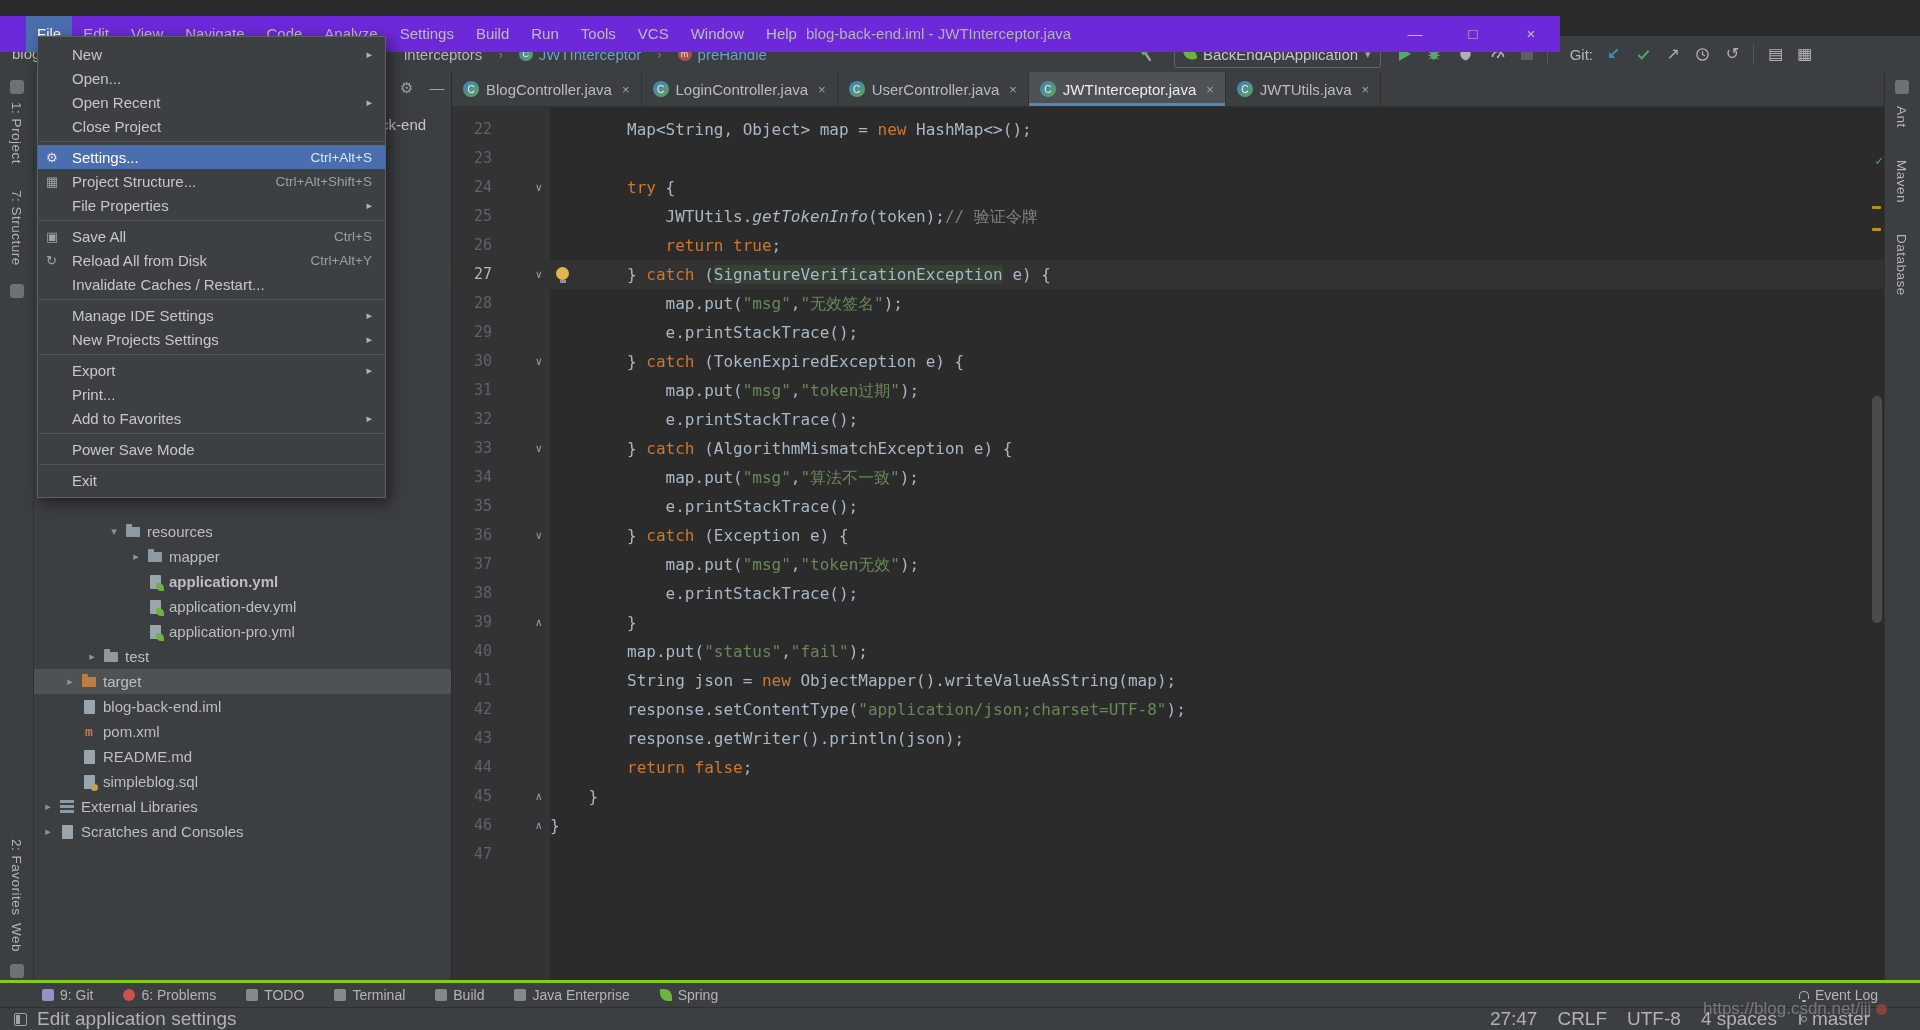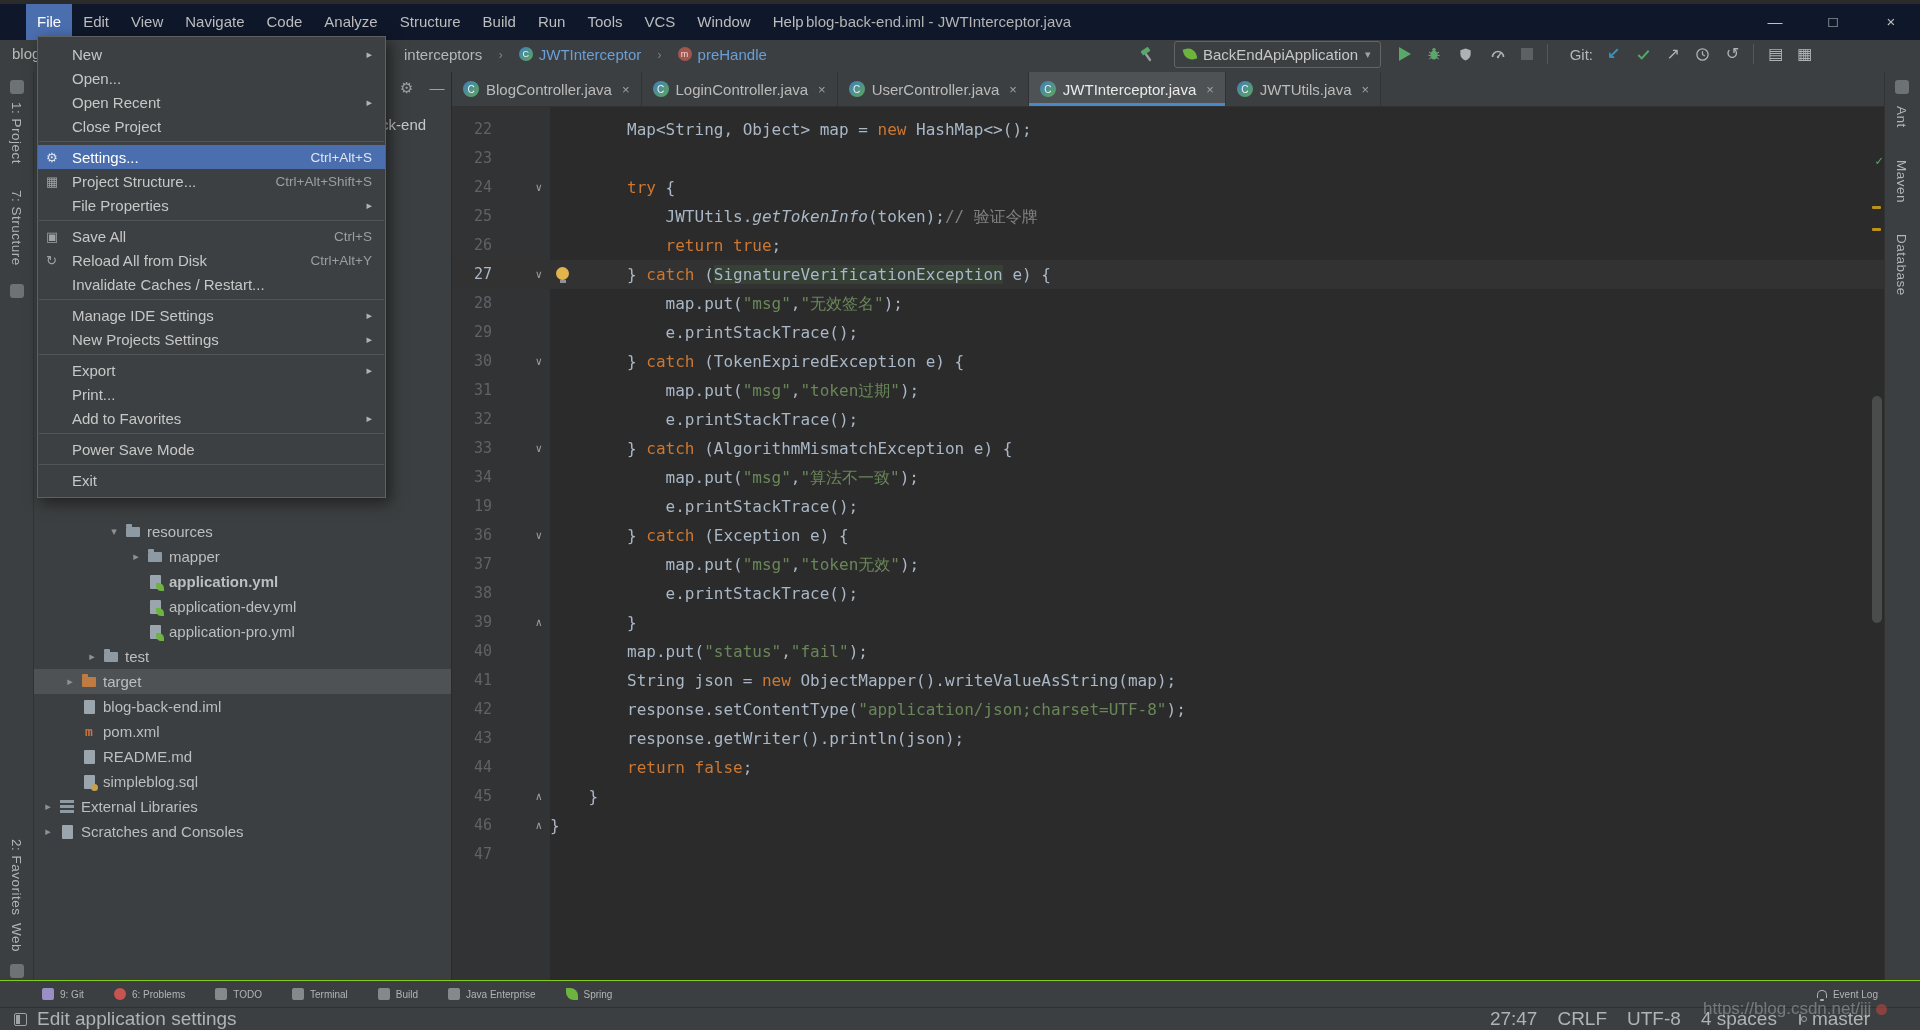--- a/index.html
+++ b/index.html
@@ -1,20 +1,20 @@
 <!DOCTYPE html>
 <html><head>
 <meta charset="utf-8">
 <style>
   *{margin:0;padding:0;box-sizing:border-box}
   html,body{width:1920px;height:1030px;overflow:hidden}
   body{background:#2b2b2b;font-family:"Liberation Sans","DejaVu Sans",sans-serif;color:#bbbbbb;font-size:15px;position:relative}
 
   
-  .titlebar{position:absolute;top:4px;left:0;width:1920px;height:36px;background:#0f172a;z-index:40}
+  .titlebar{position:absolute;top:16px;left:0;width:1560px;height:36px;background:#6d28d9;z-index:40}
   .menubar{display:flex;padding-left:26px;height:36px}
   .mi{padding:0 11px;line-height:36px;font-size:15px;color:#bdbdbd}
   .mi.open{background:#4b6eaf;color:#fff}
   .win-title{position:absolute;left:806px;top:0;line-height:36px;color:#b4b4b4}
   .win-controls{position:absolute;right:0;top:0;display:flex}
   .wc{width:58px;text-align:center;line-height:36px;color:#c0c0c0;font-size:15px}
 
   
   .toolbar{position:absolute;top:36px;left:0;width:1920px;height:37px;background:#3c3f41;border-bottom:1px solid #323232}
   .proj-frag{position:absolute;left:12px;top:0;line-height:36px;color:#bbb;white-space:nowrap}
@@ -93,21 +93,21 @@
   .sh{color:#a9b7c6;background:#344134}
   .bulb{position:absolute;left:104px;top:7px;width:13px;height:13px;border-radius:50%;background:#E3B34C}
   .bulb::after{content:"";position:absolute;left:3.5px;bottom:-3px;width:6px;height:3px;background:#8f9295}
   .stripe{position:absolute;top:35px;right:0;width:15px;bottom:0}
   .okmark{position:absolute;top:4px;right:1px;color:#59A869;font-size:13px;font-weight:bold}
   .wmark{position:absolute;right:3px;width:9px;height:3px;background:#BE9117;border-radius:1px}
   .w1{top:64px}.w2{top:86px}
   .thumb{position:absolute;top:254px;right:2px;width:10px;height:227px;background:rgba(166,170,173,.25);border-radius:5px}
 
   
-  .btools{position:absolute;left:0;right:0;bottom:23px;height:27px;background:#3c3f41;border-top:1px solid #84cc16;display:flex;align-items:center;font-size:10px;color:#b2b4b6}
+  .btools{position:absolute;left:0;right:0;bottom:23px;height:27px;background:#3c3f41;border-top:3px solid #84cc16;display:flex;align-items:center;font-size:14px;color:#b2b4b6}
   .btitems{display:flex;align-items:center;gap:30px;padding-left:42px}
   .btool{display:flex;align-items:center;gap:6px}
   .bic{width:12px;height:12px;border-radius:2px;background:#848a8c;flex:none}
   .bi-problems{border-radius:50%;background:#C75450}
   .bi-spring{background:#6DB33F;border-radius:0 65% 0 65%}
   .bi-git{background:#9a8ec7}
   .evlog{position:absolute;right:42px;display:flex;align-items:center;gap:6px}
   .bell{width:10px;height:8px;border:1.5px solid #AFB1B3;border-bottom:none;border-radius:6px 6px 0 0;position:relative}
   .bell::after{content:"";position:absolute;left:2px;bottom:-3px;width:4px;height:2px;background:#AFB1B3;border-radius:1px}
 
@@ -131,21 +131,21 @@
 <div class="app">
 
   <header class="titlebar">
     <nav id="menubar" class="menubar">
         <div class="mi open">File</div>
         <div class="mi">Edit</div>
         <div class="mi">View</div>
         <div class="mi">Navigate</div>
         <div class="mi">Code</div>
         <div class="mi">Analyze</div>
-        <div class="mi">Structure</div>
+        <div class="mi">Settings</div>
         <div class="mi">Build</div>
         <div class="mi">Run</div>
         <div class="mi">Tools</div>
         <div class="mi">VCS</div>
         <div class="mi">Window</div>
         <div class="mi">Help</div>
       </nav>
     <div class="win-title">blog-back-end.iml - JWTInterceptor.java</div>
     <div id="wincontrols" class="win-controls">
         <div class="wc">—</div>
@@ -373,21 +373,21 @@
           <div class="cl"><span class="ln">25</span><span class="fold"></span><span class="ct"><span class="sd">            JWTUtils.</span><span class="sm">getTokenInfo</span><span class="sd">(token);</span><span class="sc">// 验证令牌</span></span></div>
           <div class="cl"><span class="ln">26</span><span class="fold"></span><span class="ct"><span class="sd">            </span><span class="sk">return</span><span class="sd"> </span><span class="sk">true</span><span class="sd">;</span></span></div>
           <div class="cl cur"><span class="ln">27</span><span class="fold">∨</span><span class="ct"><span class="sd">        } </span><span class="sk">catch</span><span class="sd"> (</span><span class="sh">SignatureVerificationException</span><span class="sd"> e) {</span></span><span class="bulb"></span></div>
           <div class="cl"><span class="ln">28</span><span class="fold"></span><span class="ct"><span class="sd">            map.put(</span><span class="ss">"msg"</span><span class="sd">,</span><span class="ss">"无效签名"</span><span class="sd">);</span></span></div>
           <div class="cl"><span class="ln">29</span><span class="fold"></span><span class="ct"><span class="sd">            e.printStackTrace();</span></span></div>
           <div class="cl"><span class="ln">30</span><span class="fold">∨</span><span class="ct"><span class="sd">        } </span><span class="sk">catch</span><span class="sd"> (TokenExpiredException e) {</span></span></div>
           <div class="cl"><span class="ln">31</span><span class="fold"></span><span class="ct"><span class="sd">            map.put(</span><span class="ss">"msg"</span><span class="sd">,</span><span class="ss">"token过期"</span><span class="sd">);</span></span></div>
           <div class="cl"><span class="ln">32</span><span class="fold"></span><span class="ct"><span class="sd">            e.printStackTrace();</span></span></div>
           <div class="cl"><span class="ln">33</span><span class="fold">∨</span><span class="ct"><span class="sd">        } </span><span class="sk">catch</span><span class="sd"> (AlgorithmMismatchException e) {</span></span></div>
           <div class="cl"><span class="ln">34</span><span class="fold"></span><span class="ct"><span class="sd">            map.put(</span><span class="ss">"msg"</span><span class="sd">,</span><span class="ss">"算法不一致"</span><span class="sd">);</span></span></div>
-          <div class="cl"><span class="ln">19</span><span class="fold"></span><span class="ct"><span class="sd">            e.printStackTrace();</span></span></div>
+          <div class="cl"><span class="ln">35</span><span class="fold"></span><span class="ct"><span class="sd">            e.printStackTrace();</span></span></div>
           <div class="cl"><span class="ln">36</span><span class="fold">∨</span><span class="ct"><span class="sd">        } </span><span class="sk">catch</span><span class="sd"> (Exception e) {</span></span></div>
           <div class="cl"><span class="ln">37</span><span class="fold"></span><span class="ct"><span class="sd">            map.put(</span><span class="ss">"msg"</span><span class="sd">,</span><span class="ss">"token无效"</span><span class="sd">);</span></span></div>
           <div class="cl"><span class="ln">38</span><span class="fold"></span><span class="ct"><span class="sd">            e.printStackTrace();</span></span></div>
           <div class="cl"><span class="ln">39</span><span class="fold">∧</span><span class="ct"><span class="sd">        }</span></span></div>
           <div class="cl"><span class="ln">40</span><span class="fold"></span><span class="ct"><span class="sd">        map.put(</span><span class="ss">"status"</span><span class="sd">,</span><span class="ss">"fail"</span><span class="sd">);</span></span></div>
           <div class="cl"><span class="ln">41</span><span class="fold"></span><span class="ct"><span class="sd">        String json = </span><span class="sk">new</span><span class="sd"> ObjectMapper().writeValueAsString(map);</span></span></div>
           <div class="cl"><span class="ln">42</span><span class="fold"></span><span class="ct"><span class="sd">        response.setContentType(</span><span class="ss">"application/json;charset=UTF-8"</span><span class="sd">);</span></span></div>
           <div class="cl"><span class="ln">43</span><span class="fold"></span><span class="ct"><span class="sd">        response.getWriter().println(json);</span></span></div>
           <div class="cl"><span class="ln">44</span><span class="fold"></span><span class="ct"><span class="sd">        </span><span class="sk">return</span><span class="sd"> </span><span class="sk">false</span><span class="sd">;</span></span></div>
           <div class="cl"><span class="ln">45</span><span class="fold">∧</span><span class="ct"><span class="sd">    }</span></span></div>

